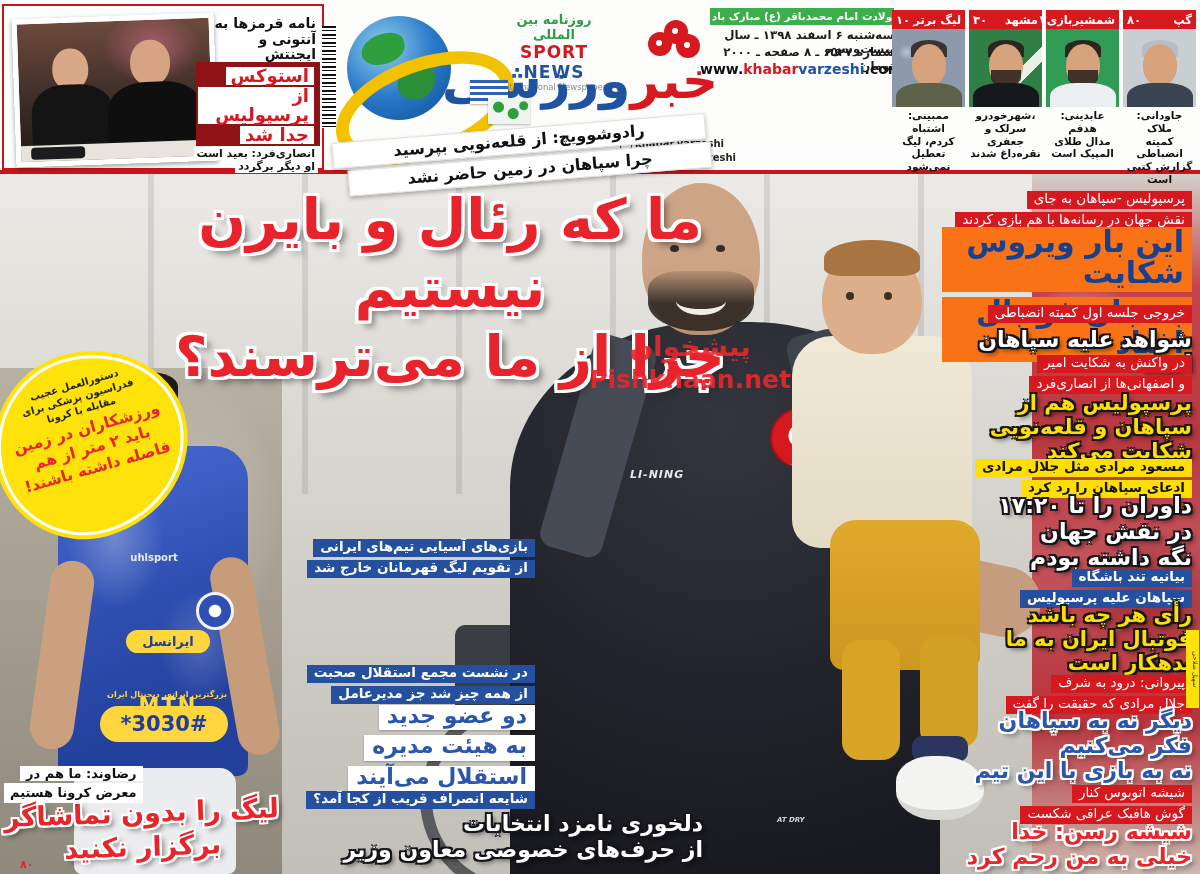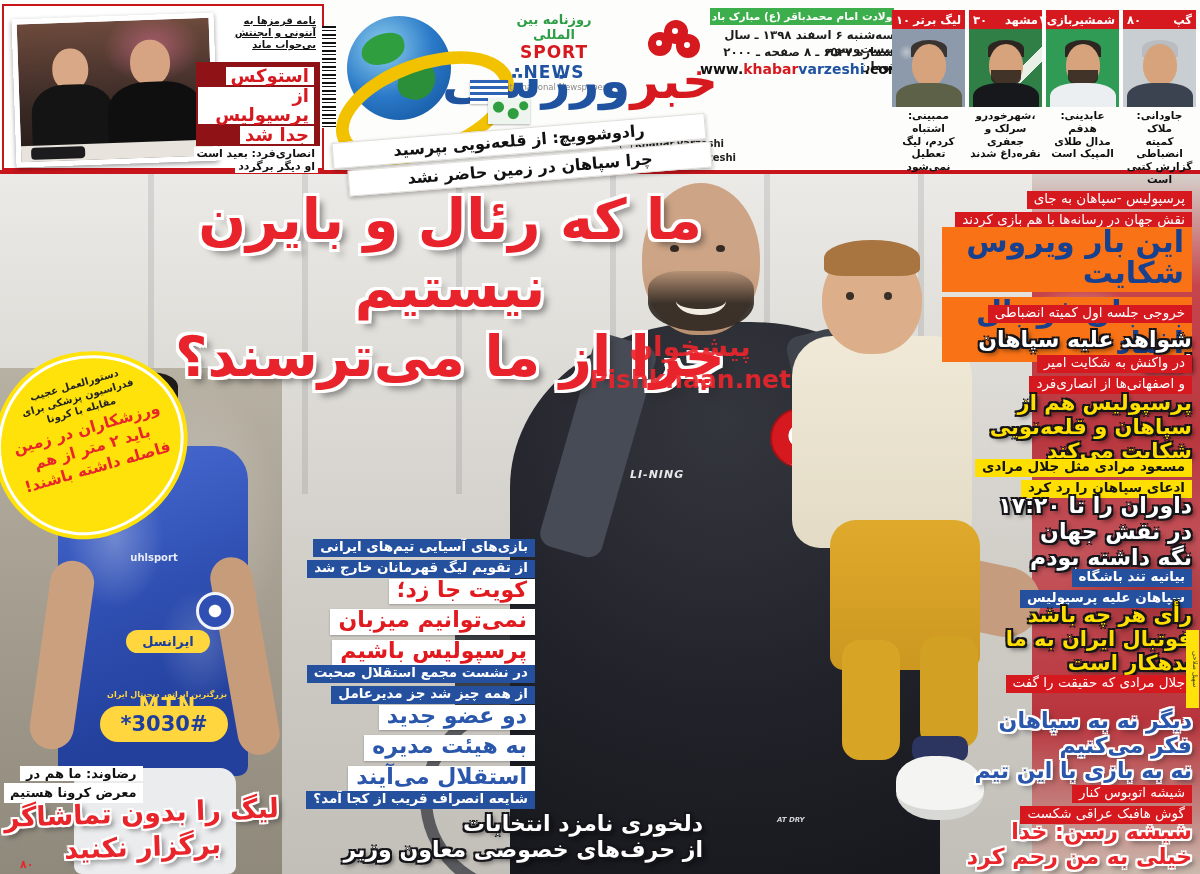--- a/index.html
+++ b/index.html
@@ -112,21 +112,21 @@
     <div class="abs" style="left:10px;top:10px;width:192px;height:138px;transform:rotate(-2deg);border:5px solid #fff;box-shadow:0 2px 5px rgba(0,0,0,.4);
                 background:radial-gradient(70px 50px at 70% 20%,rgba(240,120,160,.5),transparent 70%),
                            linear-gradient(180deg,#6d4a3c 0%,#3a2a26 60%,#241a18 100%);">
       <div class="abs" style="left:34px;top:26px;width:36px;height:42px;background:#d9a886;border-radius:48%;"></div>
       <div class="abs" style="left:12px;top:62px;width:82px;height:70px;background:#141414;border-radius:40% 40% 0 0;"></div>
       <div class="abs" style="left:112px;top:20px;width:40px;height:46px;background:#d6a482;border-radius:48%;"></div>
       <div class="abs" style="left:88px;top:62px;width:96px;height:72px;background:#0f0f0f;border-radius:40% 40% 0 0;"></div>
       <div class="abs" style="left:0;bottom:0;width:100%;height:16px;background:#e8e4dd;"></div>
       <div class="abs" style="left:10px;bottom:2px;width:54px;height:12px;background:#1c1c1e;border-radius:4px;"></div>
     </div>
-    <div class="abs rtl b" style="right:6px;top:8px;width:108px;font-size:10px;line-height:1.3;color:#111;text-decoration:underline;">
+    <div class="abs rtl b" style="right:6px;top:8px;width:108px;font-size:14px;line-height:1.3;color:#111;">
       <div class="lnrow"><span>نامه قرمزها به</span></div>
       <div class="lnrow"><span>آنتونی و ایجنتش</span></div>
       <div class="lnrow"><span>بی‌جواب ماند</span></div>
     </div>
     <div class="abs" style="right:2px;top:56px;width:124px;height:84px;background:#8e1216;"></div>
     <div class="abs rtl" style="right:8px;top:59px;width:116px;">
       <div class="lnrow"><span style="display:inline-block;background:#fff;color:#d6181f;font-weight:bold;font-size:18px;padding:0 5px;">استوکس</span></div>
       <div class="lnrow"><span style="display:inline-block;background:#fff;color:#d6181f;font-weight:bold;font-size:18px;padding:0 5px;">از پرسپولیس</span></div>
       <div class="lnrow"><span style="display:inline-block;background:#fff;color:#d6181f;font-weight:bold;font-size:18px;padding:0 5px;">جدا شد</span></div>
     </div>
@@ -309,20 +309,21 @@
   <div class="blk rc tag-blue" style="top:566px;">
     <div class="lnrow"><span>بیانیه تند باشگاه</span></div>
     <div class="lnrow"><span>سپاهان علیه پرسپولیس</span></div>
   </div>
   <div class="blk rc h-y od" style="top:602px;">
     <div class="lnrow"><span>رأی هر چه باشد</span></div>
     <div class="lnrow"><span>فوتبال ایران به ما</span></div>
     <div class="lnrow"><span>بدهکار است</span></div>
   </div>
   <div class="blk rc tag-red" style="top:672px;">
+    <div class="lnrow"><span>پیروانی: درود به شرف</span></div>
     <div class="lnrow"><span>جلال مرادی که حقیقت را گفت</span></div>
   </div>
   <div class="blk rc h-b ow" style="top:708px;">
     <div class="lnrow"><span>دیگر نه به سپاهان</span></div>
     <div class="lnrow"><span>فکر می‌کنیم</span></div>
     <div class="lnrow"><span>نه به بازی با این تیم</span></div>
   </div>
   <div class="blk rc tag-red" style="top:782px;">
     <div class="lnrow"><span>شیشه اتوبوس کنار</span></div>
     <div class="lnrow"><span>گوش هافبک عراقی شکست</span></div>
@@ -330,25 +331,20 @@
   <div class="blk rc h-r ow" style="top:818px;">
     <div class="lnrow"><span>شیشه رسن: خدا</span></div>
     <div class="lnrow"><span>خیلی به من رحم کرد</span></div>
   </div>
 
   <div class="abs" style="left:1186px;top:630px;width:13px;height:78px;background:#ffe20a;z-index:8;writing-mode:vertical-rl;font-size:6.5px;color:#333;text-align:center;direction:rtl;">سهیل صلاحی</div>
 
   <div class="blk mc tag-blue" style="top:536px;">
     <div class="lnrow"><span>بازی‌های آسیایی تیم‌های ایرانی</span></div>
     <div class="lnrow"><span>از تقویم لیگ قهرمانان خارج شد</span></div>
-  </div>
-  <div class="blk mc h-rc" style="top:574px;">
-    <div class="lnrow"><span>کویت جا زد؛</span></div>
-    <div class="lnrow"><span>نمی‌توانیم میزبان</span></div>
-    <div class="lnrow"><span>پرسپولیس باشیم</span></div>
   </div>
   <div class="blk mc tag-blue" style="top:662px;">
     <div class="lnrow"><span>در نشست مجمع استقلال صحبت</span></div>
     <div class="lnrow"><span>از همه چیز شد جز مدیرعامل</span></div>
   </div>
   <div class="blk mc h-bc" style="top:700px;">
     <div class="lnrow"><span>دو عضو جدید</span></div>
     <div class="lnrow"><span>به هیئت مدیره</span></div>
     <div class="lnrow"><span>استقلال می‌آیند</span></div>
   </div>

